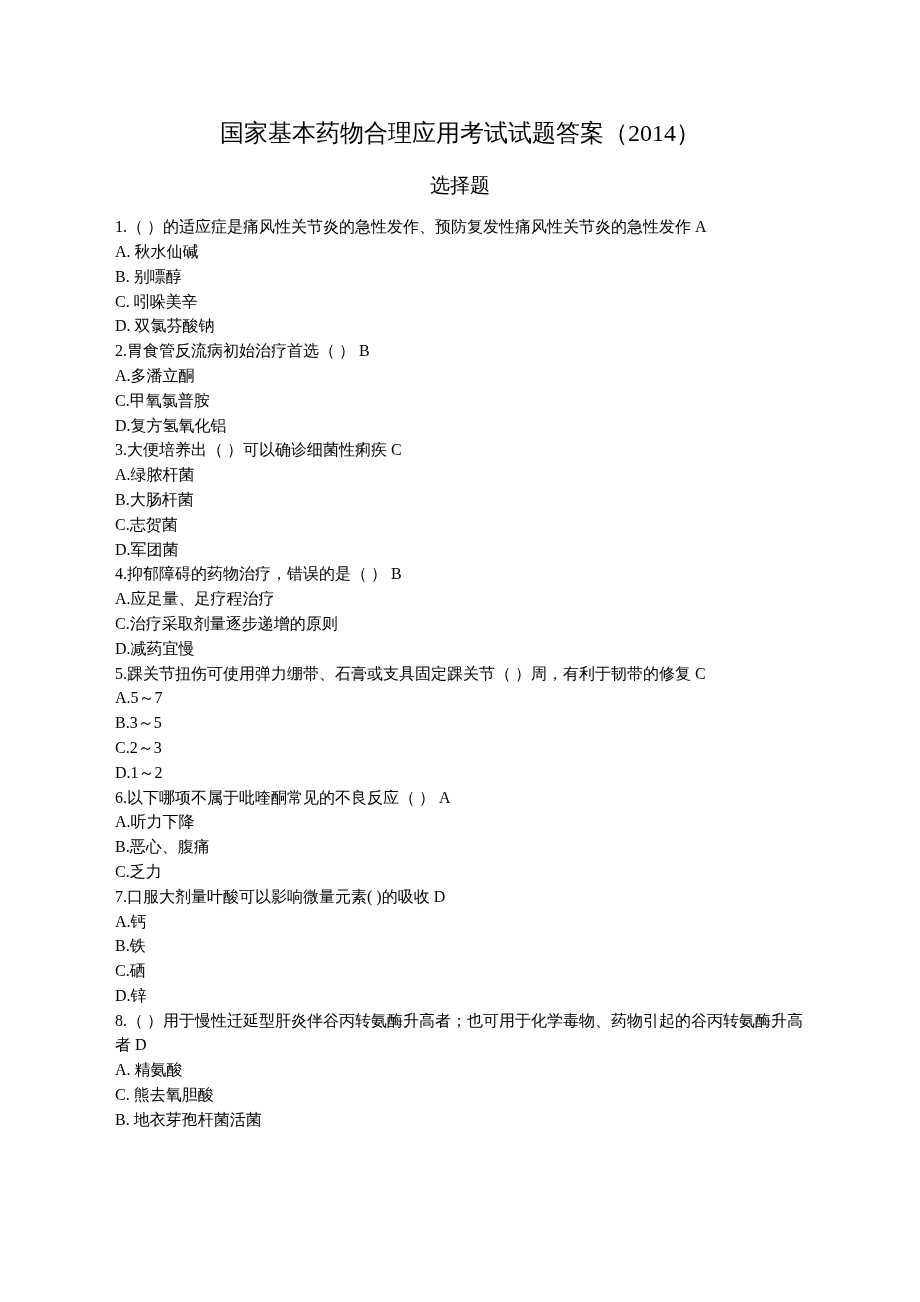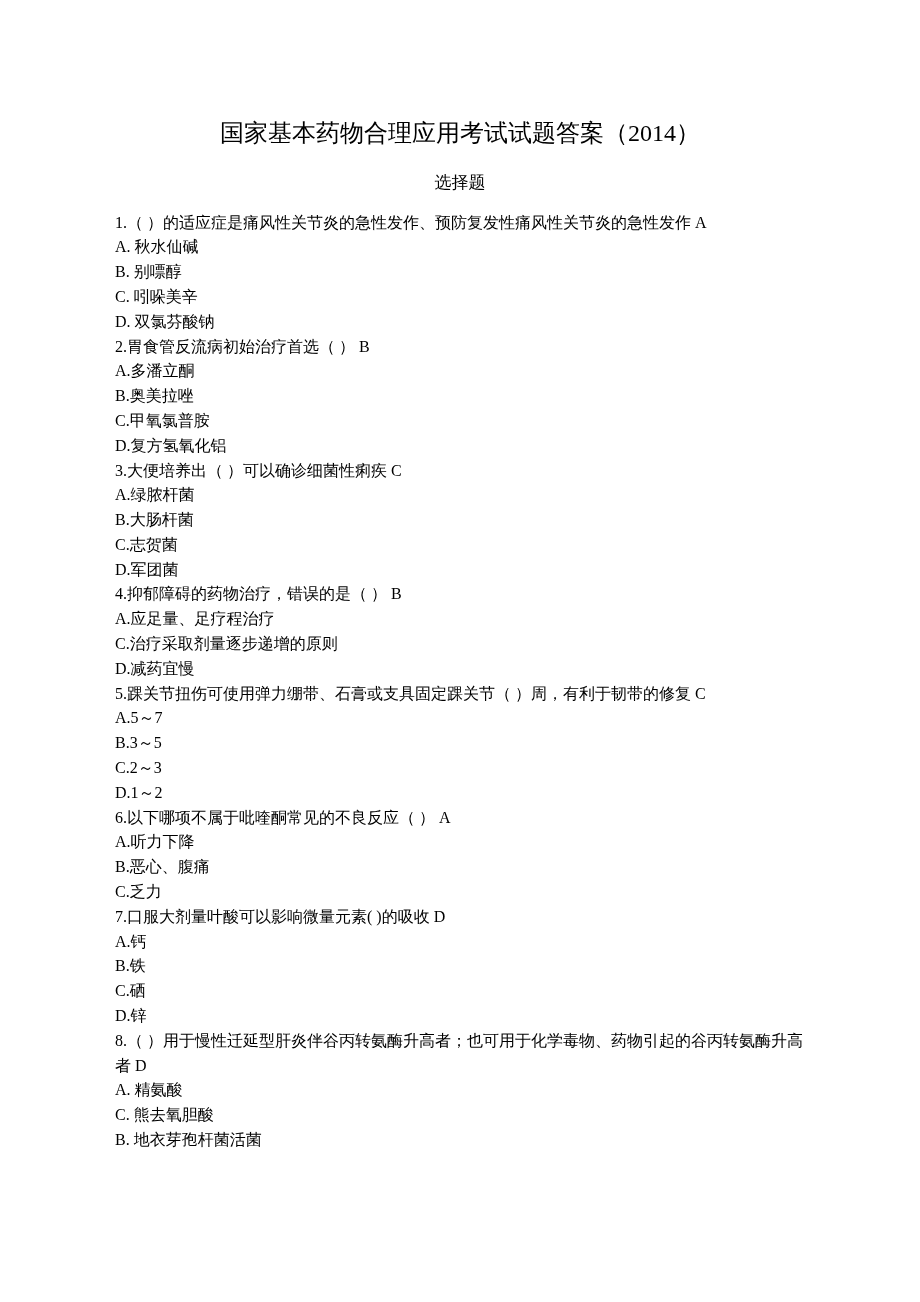--- a/index.html
+++ b/index.html
@@ -17,21 +17,21 @@
     padding: 115px 115px 60px 115px;
     box-sizing: border-box;
   }
   .title {
     text-align: center;
     font-size: 24px;
     margin-bottom: 18px;
   }
   .subtitle {
     text-align: center;
-    font-size: 17px;
+    font-size: 20px;
     margin-bottom: 14px;
   }
   .question {
     margin: 0;
   }
   .option {
     margin: 0;
   }
 </style>
 </head>
@@ -45,21 +45,20 @@
     <p class="question">1.（ ）的适应症是痛风性关节炎的急性发作、预防复发性痛风性关节炎的急性发作  A</p>
     <p class="option">A.  秋水仙碱</p>
     <p class="option">B.  别嘌醇</p>
     <p class="option">C.  吲哚美辛</p>
     <p class="option">D.  双氯芬酸钠</p>
   </div>
 
   <div>
     <p class="question">2.胃食管反流病初始治疗首选（  ）  B</p>
     <p class="option">A.多潘立酮</p>
-    <p class="option">B.奥美拉唑</p>
     <p class="option">C.甲氧氯普胺</p>
     <p class="option">D.复方氢氧化铝</p>
   </div>
 
   <div>
     <p class="question">3.大便培养出（  ）可以确诊细菌性痢疾  C</p>
     <p class="option">A.绿脓杆菌</p>
     <p class="option">B.大肠杆菌</p>
     <p class="option">C.志贺菌</p>
     <p class="option">D.军团菌</p>

